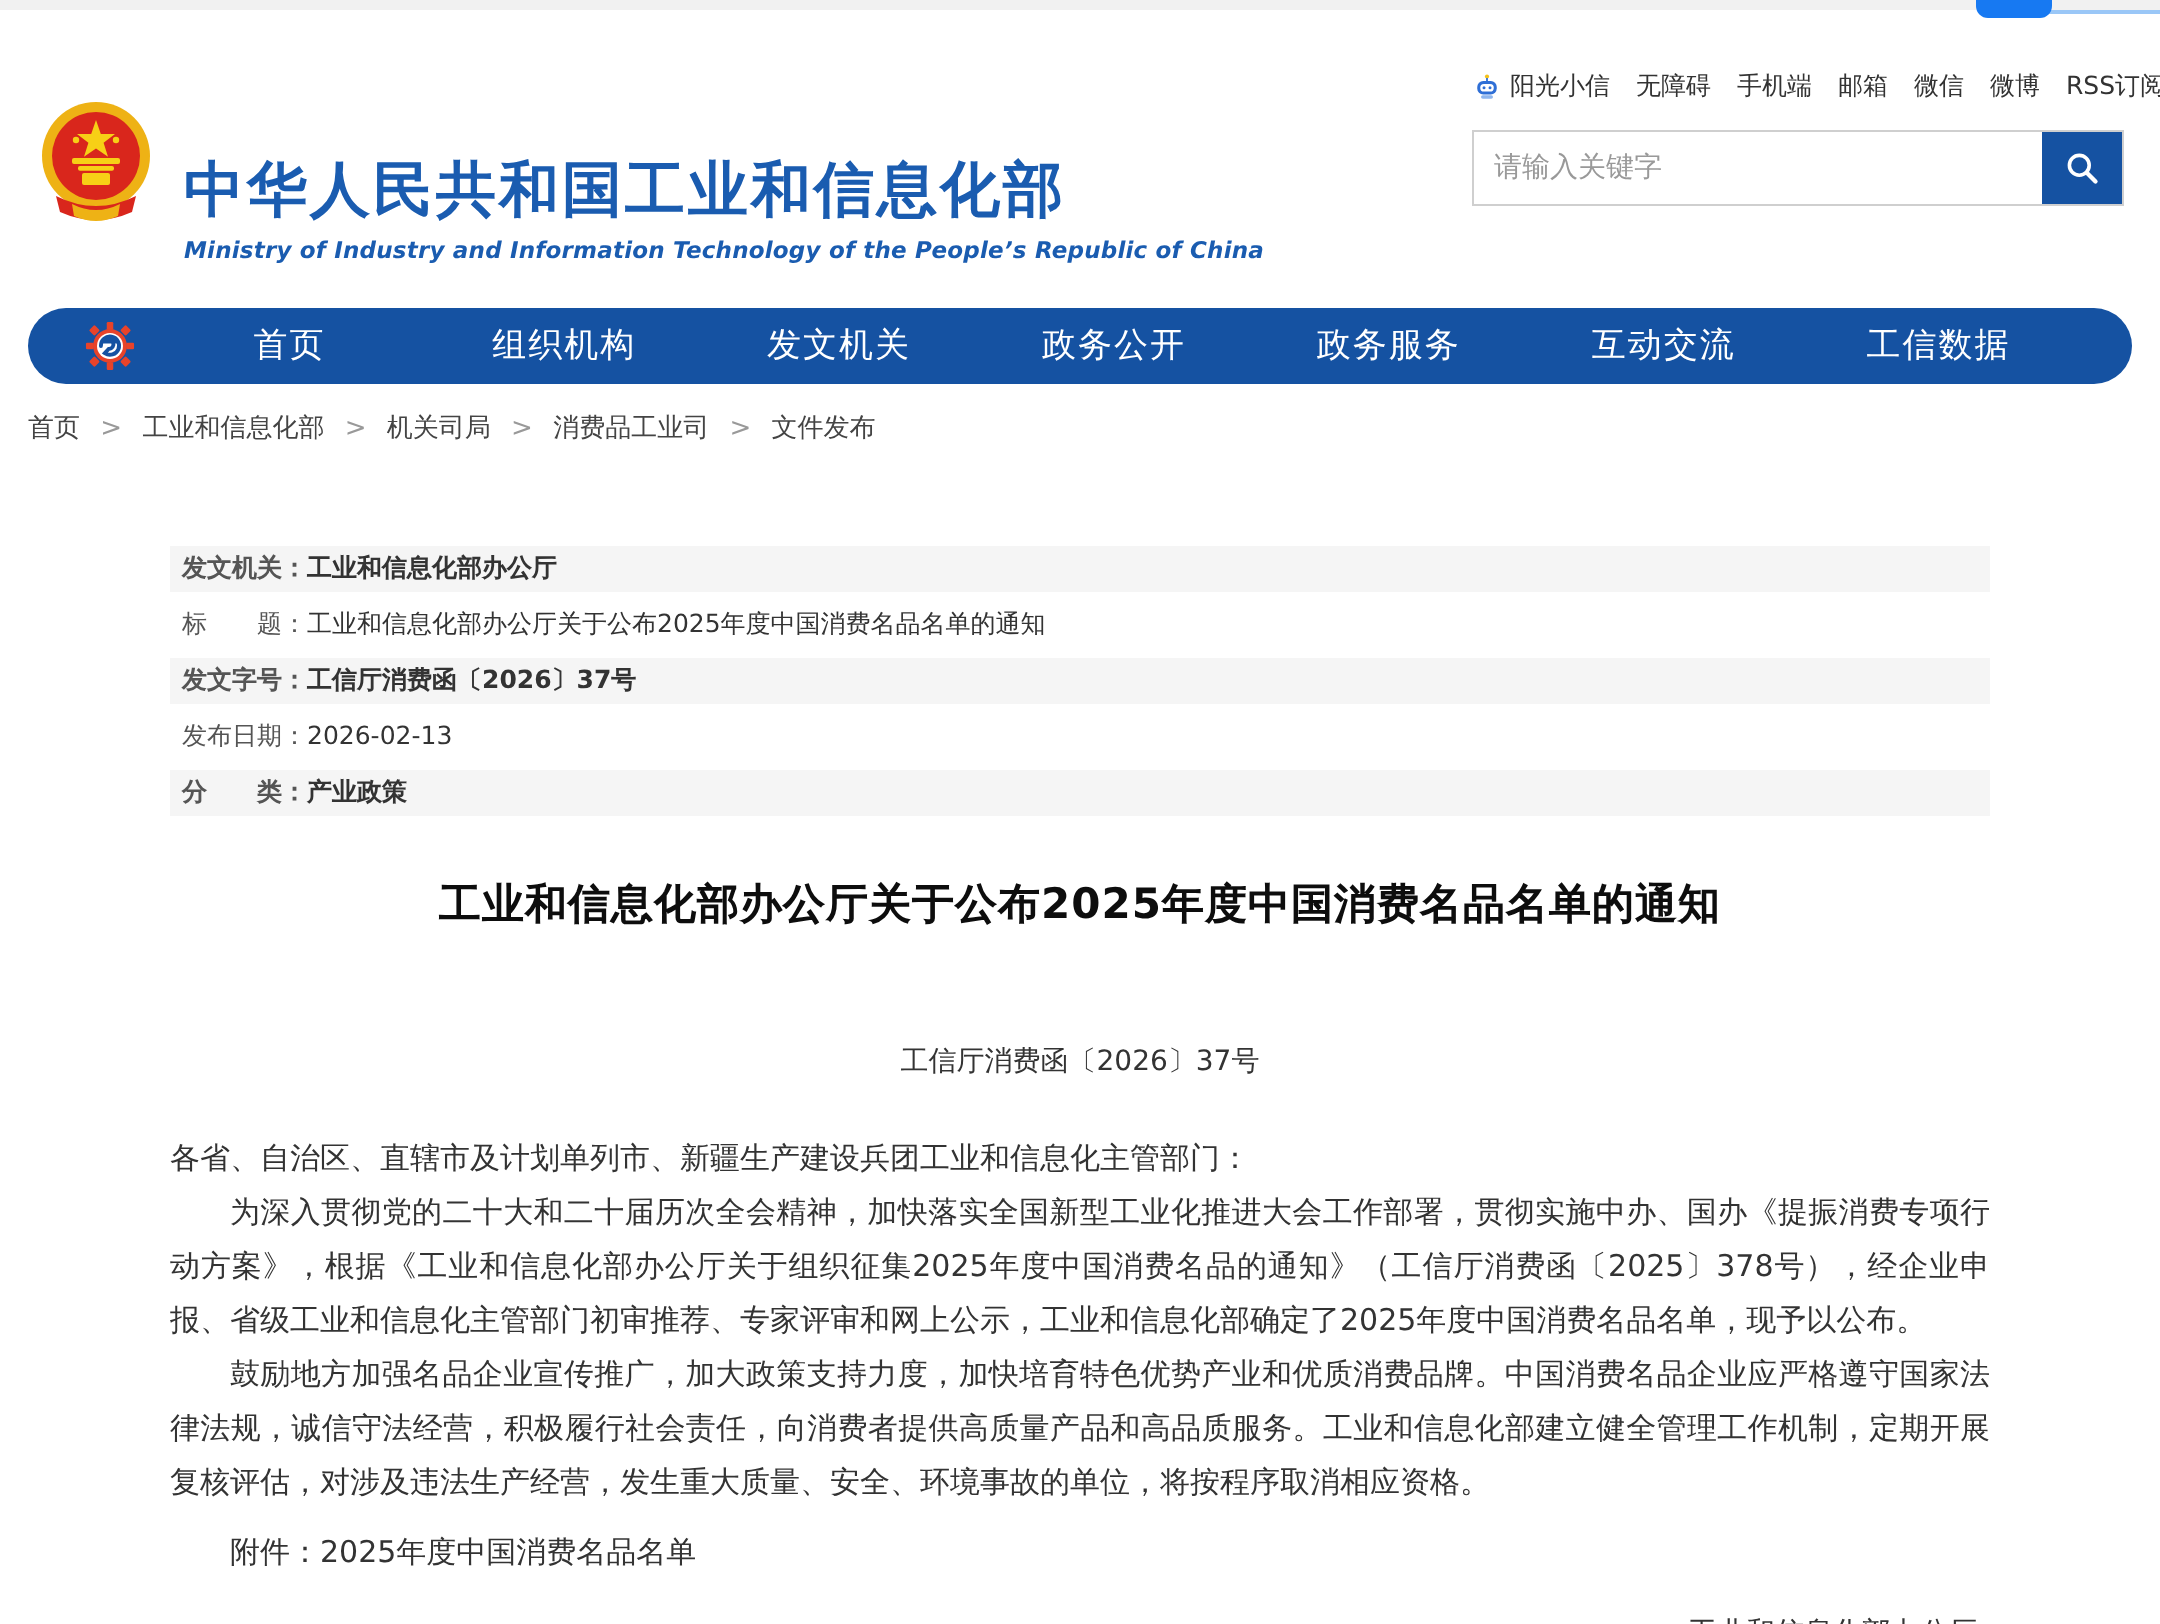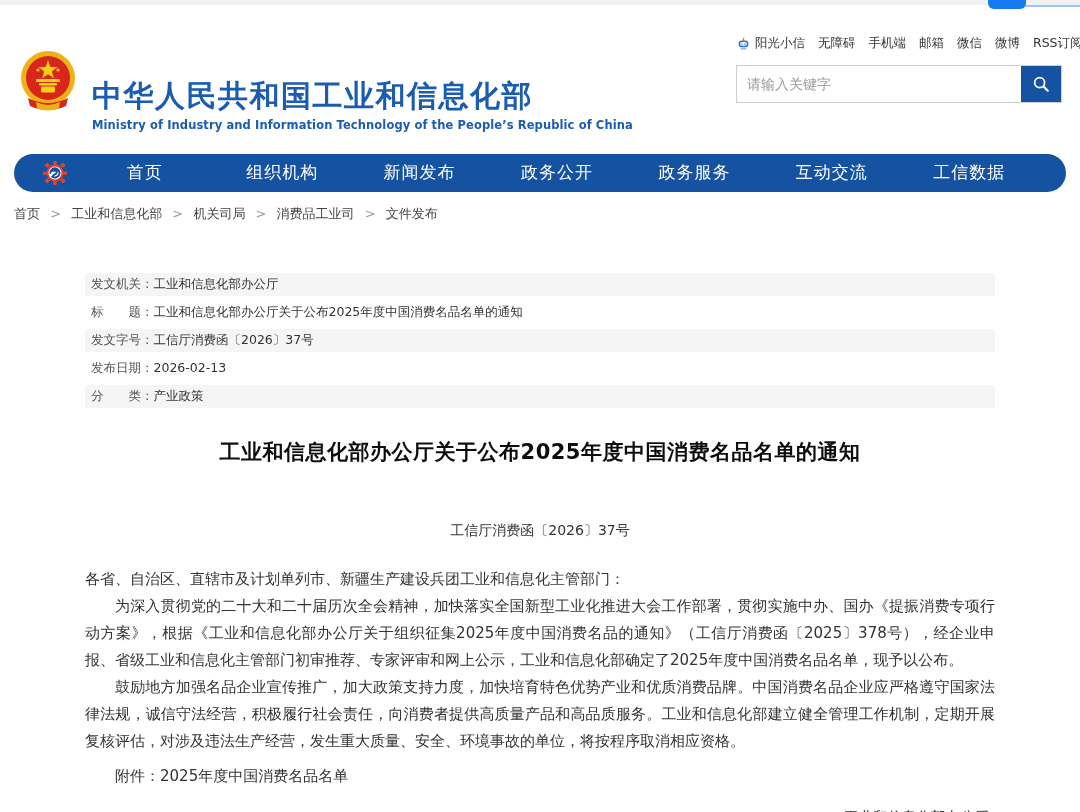--- a/index.html
+++ b/index.html
@@ -14,21 +14,21 @@
     background:#1779f2; border-radius:0 0 6px 6px; z-index:5; }
   .top-accent-line { position:absolute; left:1000px; top:5px; width:80px; height:2px;
     background:#9ac7f7; z-index:4; }
 
   
   .header { display:flex; justify-content:space-between; padding:26px 18px 12px 16px; }
   .brand { display:flex; align-items:center; }
   .emblem { width:64px; height:66px; flex:0 0 auto; }
   .brand-text { margin-left:12px;margin-top:48px; }
   .brand-title { color:#1a5cb0; font-size:30px; font-weight:bold; letter-spacing:1.5px; line-height:1.15; }
-  .brand-sub { color:#1a5cb0; font-size:11.5px; font-weight:bold; margin-top:4px; letter-spacing:0.1px; }
+  .brand-sub { color:#1a5cb0; font-size:11.5px; font-weight:bold; margin-top:4px; letter-spacing:0.1px;font-style:italic; }
 
   .header-right { width:326px; padding-top:4px; }
   .top-links { display:flex; align-items:center; font-size:12.5px; color:#333; white-space:nowrap; }
   .top-links .lnk { margin-right:13px; cursor:pointer; display:inline-flex; align-items:center; }
   .top-links .lnk:last-child { margin-right:0; }
   .robot-ic { width:15px; height:15px; margin-right:4px; }
   .search-row { margin-top:13px; display:flex; border:1px solid #cfcfcf; height:38px; }
   .search-input { flex:1; border:none; outline:none; padding:0 10px; font-size:14px; color:#555;
     font-family:"DejaVu Sans","Liberation Sans",sans-serif; }
   .search-input::placeholder { color:#999; }
@@ -44,21 +44,21 @@
 
   
   .breadcrumb { padding:13px 0 0 14px; font-size:13px; color:#444; }
   .crumb { cursor:pointer; }
   .crumb-sep { color:#999; margin:0 6px; }
 
   
   .content { width:910px; margin:50px auto 0 auto; }
   .meta-row { display:flex; align-items:center; min-height:23px; margin-bottom:5px;
     font-size:12.5px; padding:3px 6px; }
-  .meta-row.gray { background:#f5f5f5; }
+  .meta-row.gray { background:#f5f5f5;font-weight:bold; }
   .meta-cell { display:flex; }
   .meta-cell.fixed { width:283px; }
   .meta-label { color:#555; white-space:pre; }
   .meta-value { color:#333; }
   .meta-value.underlined { text-decoration:underline; cursor:pointer; }
 
   .doc-title { text-align:center; font-size:21px; font-weight:bold; color:#0d0d0d;
     margin-top:30px; letter-spacing:0.5px; }
   .doc-number { text-align:center; font-size:14px; color:#333; margin-top:56px; }
 
@@ -155,21 +155,21 @@
       <rect x="29" y="5" width="6" height="6" rx="1" transform="rotate(45 32 8)"></rect>
       <rect x="5" y="29" width="6" height="6" rx="1" transform="rotate(45 8 32)"></rect>
       <rect x="29" y="29" width="6" height="6" rx="1" transform="rotate(45 32 32)"></rect>
     </g>
     <circle cx="20" cy="20" r="10" fill="#ffffff"></circle>
     <path d="M13 20 a7 7 0 1 1 3 5.5 l3-3.2 a3.5 3.5 0 1 0 -2.5-5.8 h8" fill="none" stroke="#1552a2" stroke-width="3" stroke-linecap="round"></path>
   </svg>
   <div class="nav-items">
     <div class="nav-item">首页</div>
     <div class="nav-item">组织机构</div>
-    <div class="nav-item">新闻发布</div>
+    <div class="nav-item">发文机关</div>
     <div class="nav-item">政务公开</div>
     <div class="nav-item">政务服务</div>
     <div class="nav-item">互动交流</div>
     <div class="nav-item">工信数据</div>
   </div>
 </div>
 
 <div class="breadcrumb">
   <span class="crumb">首页</span>
   <span class="crumb-sep">&gt;</span>

